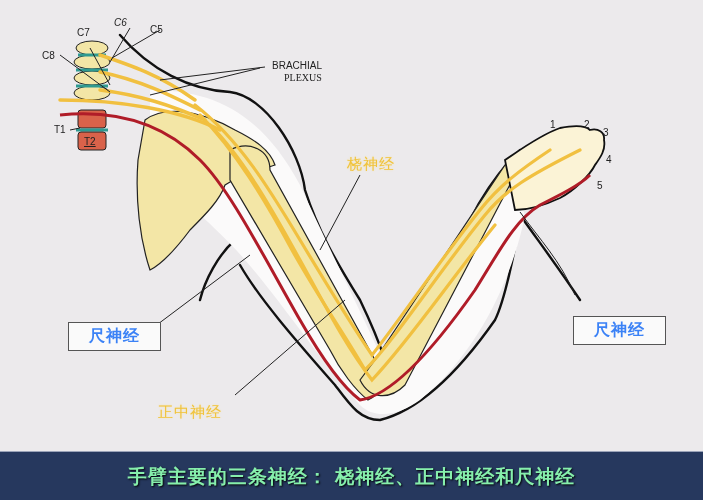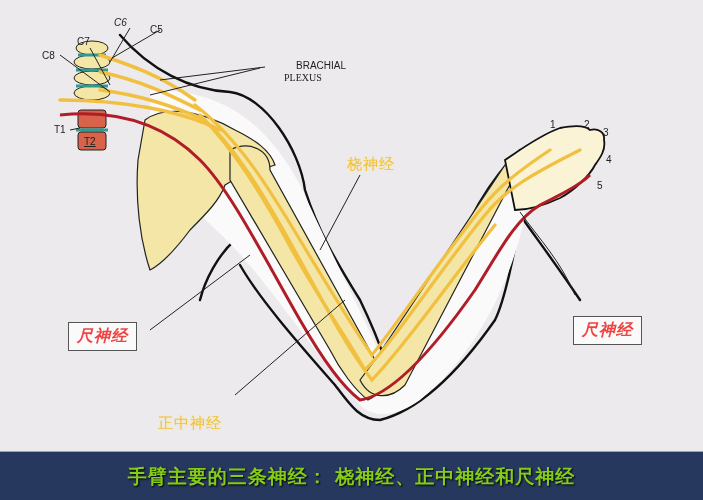--- a/index.html
+++ b/index.html
@@ -1,22 +1,22 @@
 <!DOCTYPE html>
 <html><head>
 <meta charset="utf-8">
 <style>
   html,body{margin:0;padding:0;}
   body{width:703px;height:500px;background:#eceaec;position:relative;overflow:hidden;font-family:"DejaVu Sans",sans-serif;}
   #canvas{position:absolute;left:0;top:0;width:703px;height:450px;}
   .lbl{position:absolute;font-family:"Liberation Sans",sans-serif;color:#222;font-size:10px;line-height:11px;}
   .cn-yellow{position:absolute;color:#f0c23a;font-size:15px;font-weight:normal;letter-spacing:1px;text-shadow:0 0 2px #f7e3a0;}
-  .boxlbl{position:absolute;border:1.5px solid #555;background:#fafafa;color:#ef4444;font-size:16px;font-weight:bold;padding:3px 8px;letter-spacing:1px;font-style:italic;}
+  .boxlbl{position:absolute;border:1.5px solid #555;background:#fafafa;color:#3b82f6;font-size:16px;font-weight:bold;padding:3px 20px;letter-spacing:1px;}
   #footer{position:absolute;left:0;top:451px;width:703px;height:49px;background:#26385e;border-top:1px solid #9aa3b8;display:flex;align-items:center;justify-content:center;}
-  #footer span{color:#84cc16;font-size:19px;font-weight:bold;letter-spacing:1px;text-shadow:1px 1px 2px #000;}
+  #footer span{color:#86efac;font-size:19px;font-weight:bold;letter-spacing:1px;text-shadow:1px 1px 2px #000;}
 </style>
 </head>
 <body>
 
 <svg id="canvas" viewBox="0 0 703 450" xmlns="http://www.w3.org/2000/svg">
 
   <g fill="none" stroke="#111" stroke-width="2.4" stroke-linejoin="round" stroke-linecap="round">
     <path d="M120,35 C150,70 190,90 230,92 C265,96 300,150 305,190 C318,230 335,260 360,300 C372,325 380,345 385,360"></path>
     <path d="M200,85 C250,100 290,150 300,185" stroke-width="0"></path>
     <path d="M385,360 C405,330 440,270 470,220 C485,190 500,170 520,150"></path>
@@ -72,32 +72,32 @@
     <line x1="150" y1="95" x2="260" y2="68"></line>
     <line x1="320" y1="250" x2="360" y2="175"></line>
     <line x1="150" y1="330" x2="250" y2="255"></line>
     <line x1="235" y1="395" x2="345" y2="300"></line>
     <path d="M520,212 C540,240 560,260 575,295"></path>
   </g>
 </svg>
 
 <span class="lbl" style="left:114px;top:17px;font-style:italic;">C6</span>
 <span class="lbl" style="left:150px;top:24px;text-align:center;">C5</span>
-<span class="lbl" style="left:77px;top:36px;">C7</span>
+<span class="lbl" style="left:77px;top:27px;">C7</span>
 <span class="lbl" style="left:42px;top:50px;text-align:center;">C8</span>
 <span class="lbl" style="left:54px;top:124px;">T1</span>
 <span class="lbl" style="left:84px;top:136px;text-decoration:underline;">T2</span>
-<span class="lbl" style="left:272px;top:60px;margin-left:24px;">BRACHIAL</span>
+<span class="lbl" style="left:272px;top:60px;">BRACHIAL</span>
 <span class="lbl" style="left:284px;top:72px;font-family:Liberation Serif, serif;">PLEXUS</span>
 <span class="lbl" style="left:550px;top:119px;">1</span>
 <span class="lbl" style="left:584px;top:119px;">2</span>
 <span class="lbl" style="left:603px;top:127px;">3</span>
 <span class="lbl" style="left:606px;top:154px;">4</span>
 <span class="lbl" style="left:597px;top:180px;">5</span>
 
 <span class="cn-yellow" style="left:347px;top:155px;">桡神经</span>
-<span class="cn-yellow" style="left:158px;top:414px;">正中神经</span>
+<span class="cn-yellow" style="left:158px;top:403px;">正中神经</span>
 <div class="boxlbl" style="left:68px;top:322px;">尺神经</div>
 <div class="boxlbl" style="left:573px;top:316px;">尺神经</div>
 
 <div id="footer">
   <span>手臂主要的三条神经： 桡神经、正中神经和尺神经</span>
 </div>
 
 </body></html>

